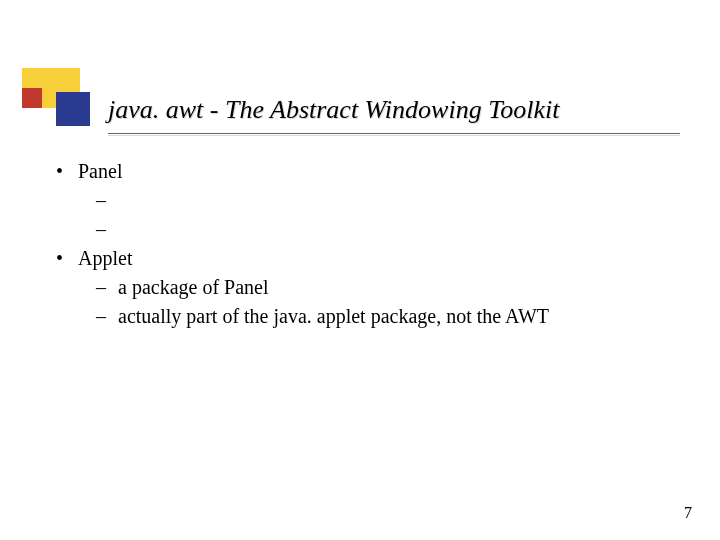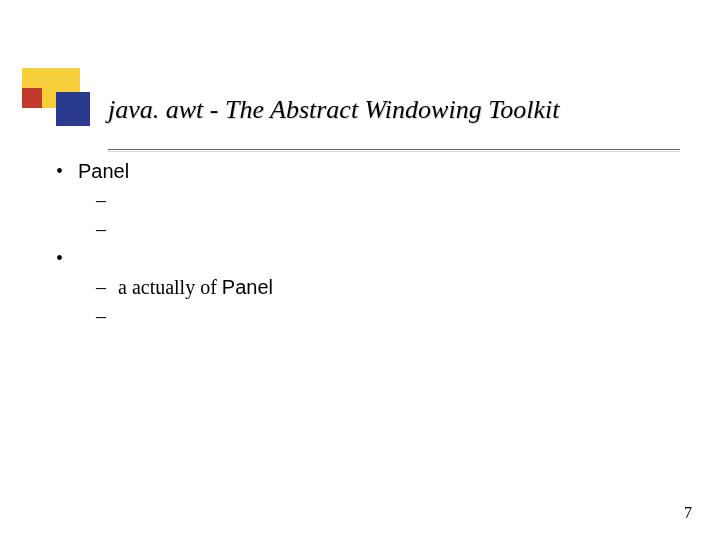--- a/index.html
+++ b/index.html
@@ -42,21 +42,21 @@
     position: absolute;
     top: 96px;
     left: 108px;
     right: 40px;
   }
   .title {
     font-style: italic;
     font-size: 26px;
     line-height: 1.1;
     border-bottom: 1px solid #666;
-    padding-bottom: 24px;
+    padding-bottom: 8px;
     text-shadow: 1px 1px 0 rgba(0,0,0,0.15);
   }
   .title-rule-shadow {
     height: 1px;
     background: rgba(0,0,0,0.15);
     margin-top: 1px;
   }
   .body {
     position: absolute;
     top: 156px;
@@ -76,21 +76,21 @@
   .bullet-l2 {
     display: flex;
     margin-left: 40px;
     margin-top: 2px;
   }
   .bullet-l2 .dash {
     width: 22px;
     flex: 0 0 22px;
   }
   .mono {
-    font-family: Liberation Sans, sans-serif;
+    font-family: Liberation Serif, serif;
   }
   .pagenum {
     position: absolute;
     right: 28px;
     bottom: 18px;
     font-size: 16px;
   }
 </style>
 </head>
 <body>
@@ -114,24 +114,26 @@
   </div>
   <div class="bullet-l2">
     <div class="dash">–</div>
   </div>
   <div class="bullet-l2">
     <div class="dash">–</div>
   </div>
 
   <div class="bullet-l1">
     <div class="dot">•</div>
+    <div class="mono">Applet</div>
   </div>
   <div class="bullet-l2">
     <div class="dash">–</div>
-    <div><span>a actually of </span><span class="mono">Panel</span></div>
+    <div><span>a package of </span><span class="mono">Panel</span></div>
   </div>
   <div class="bullet-l2">
     <div class="dash">–</div>
+    <div><span>actually part of the </span><span class="mono">java. applet</span><span> package, not the AWT</span></div>
   </div>
 
 </div>
 
 <div class="pagenum">7</div>
 
 </body></html>

